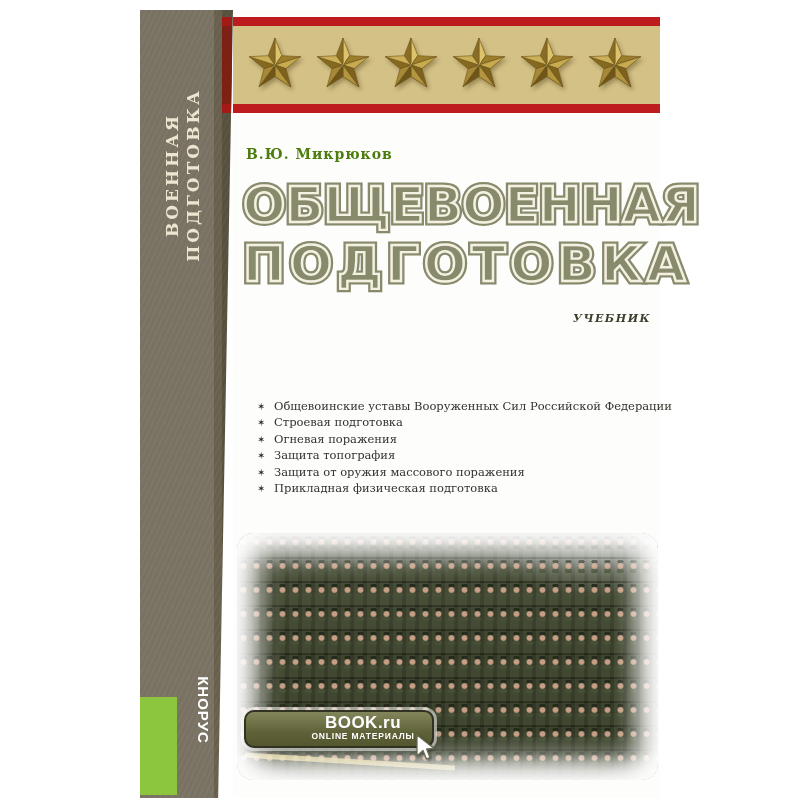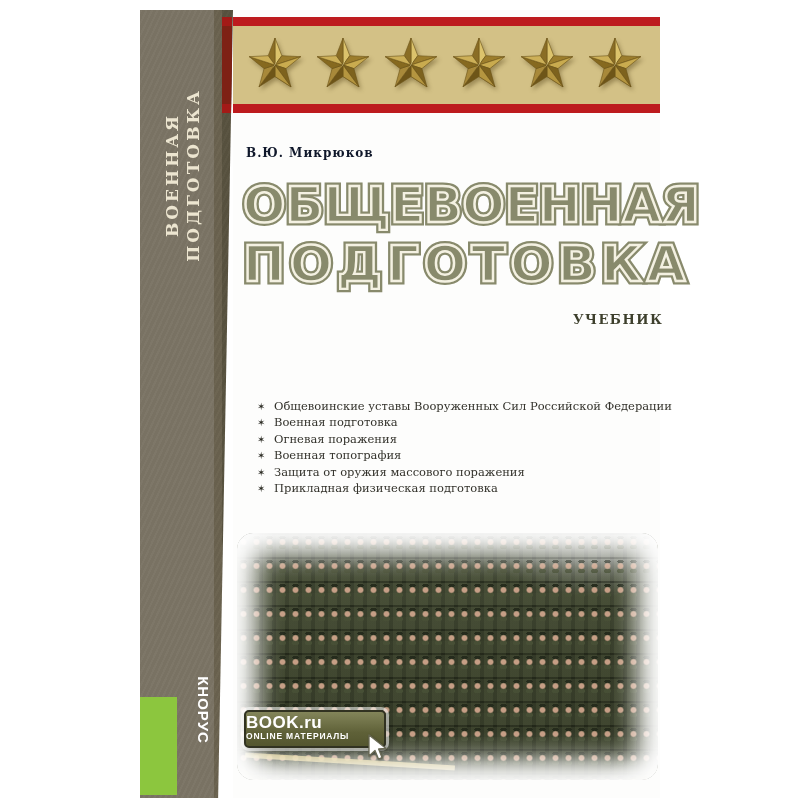--- a/index.html
+++ b/index.html
@@ -47,35 +47,35 @@
   }
   .star { position:absolute; top:19px; width:56px; height:58px;
           filter:drop-shadow(2px 3px 2px rgba(92,74,28,.45)); }
   .star:nth-of-type(1){left:14px;} .star:nth-of-type(2){left:82px;}
   .star:nth-of-type(3){left:150px;} .star:nth-of-type(4){left:218px;}
   .star:nth-of-type(5){left:286px;} .star:nth-of-type(6){left:354px;}
 
   .author {
     position:absolute; left:13px; top:136px;
     font-family:"DejaVu Serif", serif; font-weight:bold;
-    font-size:12px; letter-spacing:1px; color:#0f172a; white-space:nowrap;
+    font-size:14px; letter-spacing:1px; color:#4d7c0f; white-space:nowrap;
   }
 
   .title { position:absolute; left:10px; top:168px; width:412px;
            font-family:"DejaVu Sans", sans-serif; font-weight:bold; color:#888a6c; }
   .title-line { position:relative; height:59px; font-size:50px; line-height:55px; white-space:nowrap; }
   .title-line .t-back, .title-line .t-front { position:absolute; left:0; top:0; color:#888a6c; }
   .t-back  { -webkit-text-stroke:7px #888a6c; }
   .t-front { -webkit-text-stroke:2.4px #f4f1e2; }
   .spaced .t-back, .spaced .t-front { letter-spacing:5px; }
 
   .edition {
     position:absolute; left:340px; top:302px; width:80px;
     font-family:"DejaVu Serif", serif; font-weight:bold;
-    font-size:13px; letter-spacing:1.5px; color:#3d3f2c;
+    font-size:11px; letter-spacing:1.5px; color:#3d3f2c;font-style:italic;
   }
 
   .topics { position:absolute; left:12px; top:376px; margin:12px; padding:0; list-style:none;
             font-family:"DejaVu Serif", serif; font-size:11.5px; color:#33322b; }
   .topics li { height:16.4px; line-height:16.4px; white-space:nowrap; }
   .topic-bullet { display:inline-block; width:17px; font-size:10px; color:#2c2c24; }
 
   
   .photo {
     position:absolute; left:4px; top:523px; width:421px; height:247px;
@@ -95,23 +95,23 @@
   }
   .photo::after { content:""; position:absolute; inset:0; border-radius:16px;
                   box-shadow:inset 0 0 26px 20px #ffffff; }
   .curb { position:absolute; left:8px; bottom:16px; width:210px; height:5px;
           background:#d9c883; transform:rotate(3.5deg); opacity:.85; }
 
   
   .badge {
     position:absolute; left:11px; top:700px; width:138px; height:34px; z-index:5;
     background:linear-gradient(180deg,#83855a,#5f6138 60%,#54562f);
-    border:2px solid #313221; border-radius:5px;
+    border:2px solid #313221; border-radius:10px;
     box-shadow:0 0 0 3px rgba(255,255,255,.55), 2px 3px 4px rgba(40,40,30,.35);
-    color:#fff; cursor:pointer;
+    color:#fff; text-align:center; cursor:pointer;padding-left:48px;
   }
   .badge-l1 { font-size:17px; font-weight:bold; line-height:19px; margin-top:1px; letter-spacing:.5px; }
   .badge-l2 { font-size:8.5px; font-weight:bold; letter-spacing:.8px; line-height:9px; }
   .cursor-icon { position:absolute; right:-6px; bottom:-16px;
                  filter:drop-shadow(1px 1px 1px rgba(40,40,30,.5)); }
 </style>
 </head>
 <body>
 
 <svg width="0" height="0" style="position:absolute">
@@ -179,23 +179,23 @@
       <div class="title-line spaced">
         <span class="t-back">ПОДГОТОВКА</span>
         <span class="t-front">ПОДГОТОВКА</span>
       </div>
     </div>
 
     <div class="edition">УЧЕБНИК</div>
 
     <ul class="topics">
       <li><span class="topic-bullet">✶</span><span>Общевоинские уставы Вооруженных Сил Российской Федерации</span></li>
-      <li><span class="topic-bullet">✶</span><span>Военная подготовка</span></li>
+      <li><span class="topic-bullet">✶</span><span>Строевая подготовка</span></li>
       <li><span class="topic-bullet">✶</span><span>Огневая поражения</span></li>
-      <li><span class="topic-bullet">✶</span><span>Военная топография</span></li>
+      <li><span class="topic-bullet">✶</span><span>Защита топография</span></li>
       <li><span class="topic-bullet">✶</span><span>Защита от оружия массового поражения</span></li>
       <li><span class="topic-bullet">✶</span><span>Прикладная физическая подготовка</span></li>
     </ul>
 
     <div class="photo">
       <div class="curb"></div>
     </div>
 
     <div class="badge">
       <div class="badge-l1">BOOK.ru</div>

